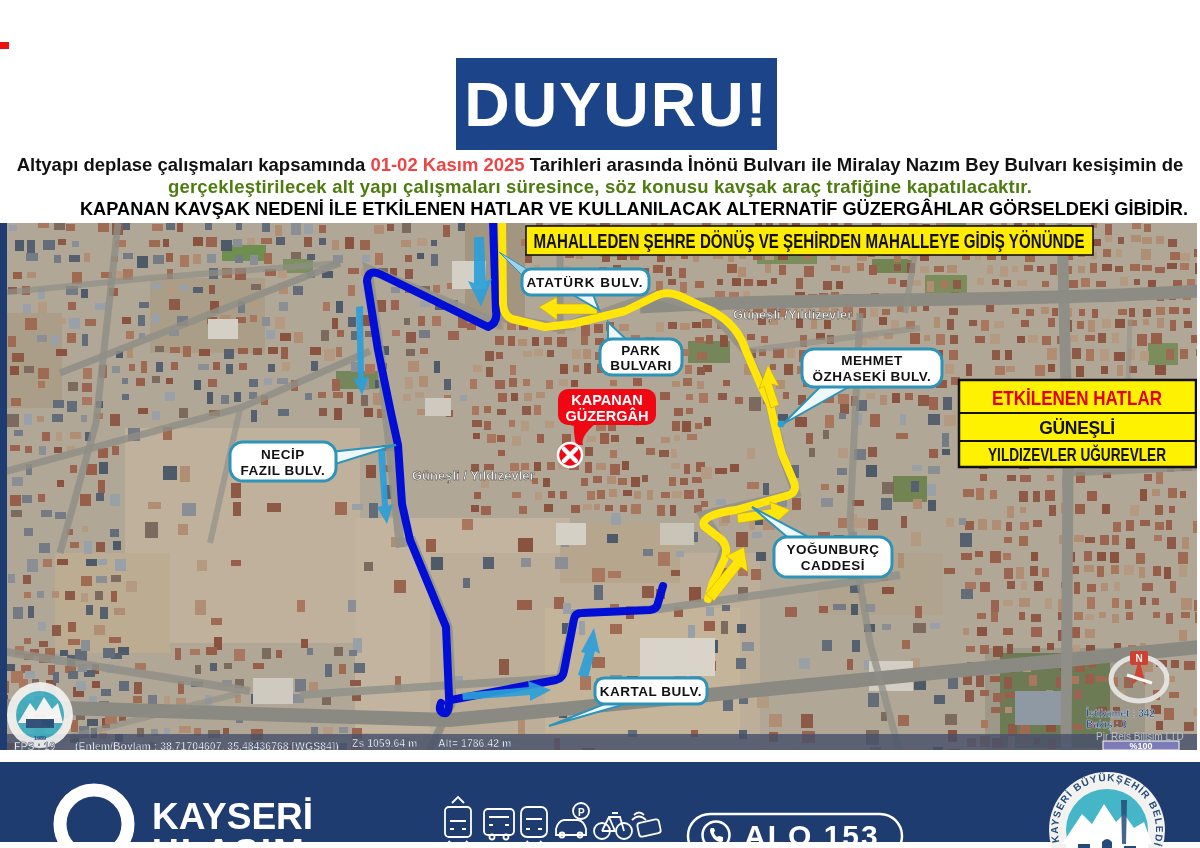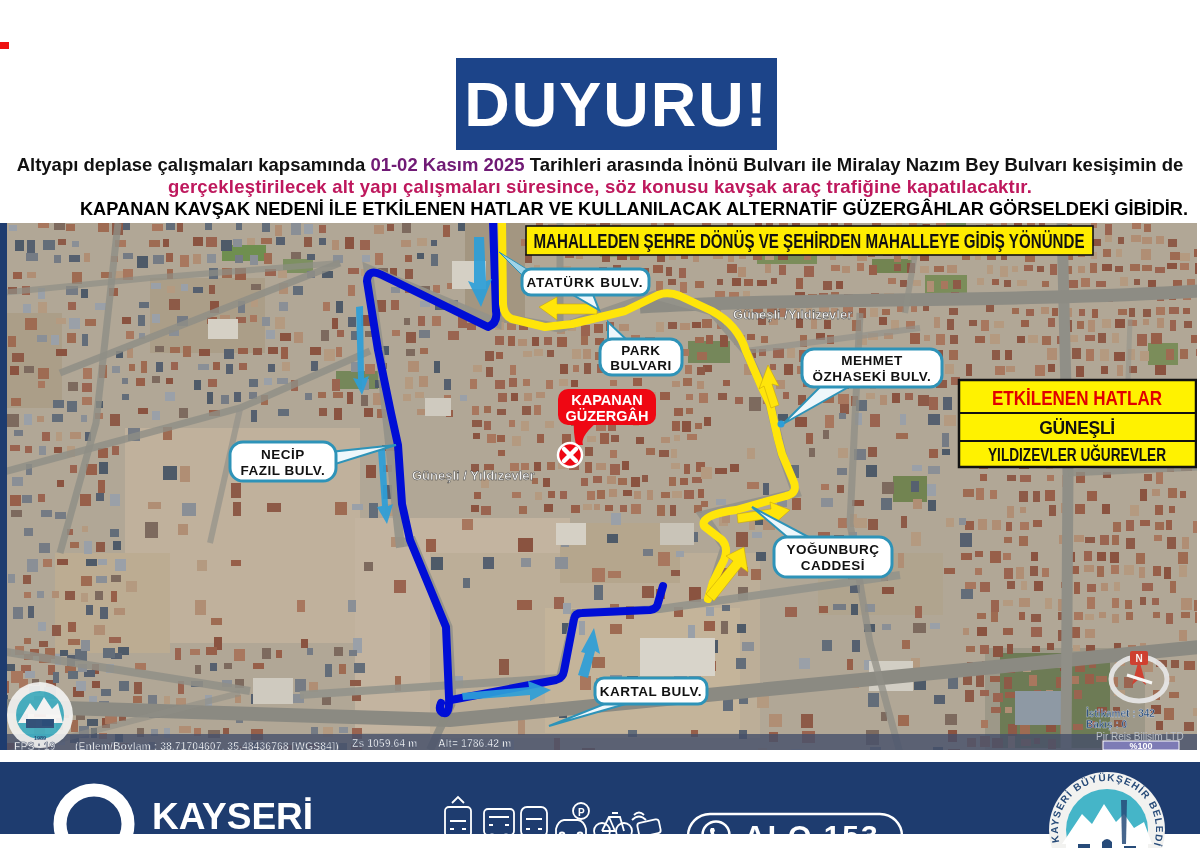--- a/index.html
+++ b/index.html
@@ -6,23 +6,23 @@
        font-family:"Liberation Sans",sans-serif;position:relative;}
   .abs{position:absolute;}
   .b{font-weight:bold;}
 </style></head>
 <body>
 
 <div class="abs" style="left:0;top:42px;width:9px;height:7px;background:#e11;"></div>
 
 <div class="abs b" style="left:456px;top:58px;width:321px;height:92px;background:#1c4489;color:#fff;text-align:center;font-size:63px;line-height:92px;letter-spacing:2px;">DUYURU!</div>
 
-<div class="abs b" style="left:0;top:154px;width:1200px;text-align:center;font-size:18.5px;color:#111;white-space:nowrap;">Altyapı deplase çalışmaları kapsamında <span style="color:#701a75;">01-02 Kasım 2025</span> Tarihleri arasında İnönü Bulvarı ile Miralay Nazım Bey Bulvarı kesişimin de</div>
-
-<div class="abs b" style="left:0;top:176px;width:1200px;text-align:center;font-size:18.5px;color:#be185d;letter-spacing:0.2px;">gerçekleştirilecek alt yapı çalışmaları süresince, söz konusu kavşak araç trafiğine kapatılacaktır.</div>
+<div class="abs b" style="left:0;top:154px;width:1200px;text-align:center;font-size:18.5px;color:#111;white-space:nowrap;">Altyapı deplase çalışmaları kapsamında <span style="color:#ef4444;">01-02 Kasım 2025</span> Tarihleri arasında İnönü Bulvarı ile Miralay Nazım Bey Bulvarı kesişimin de</div>
+
+<div class="abs b" style="left:0;top:176px;width:1200px;text-align:center;font-size:18.5px;color:#4d7c0f;letter-spacing:0.2px;">gerçekleştirilecek alt yapı çalışmaları süresince, söz konusu kavşak araç trafiğine kapatılacaktır.</div>
 
 <div class="abs b" style="left:0;top:199px;width:1200px;text-align:center;font-size:18.2px;color:#000;white-space:nowrap;padding-left:34px;">KAPANAN KAVŞAK NEDENİ İLE ETKİLENEN HATLAR VE KULLANILACAK ALTERNATİF GÜZERGÂHLAR GÖRSELDEKİ GİBİDİR.</div>
 
 <div class="abs" style="left:0;top:223px;width:1200px;height:527px;">
 <svg width="1200" height="527" viewBox="0 0 1200 527" xmlns="http://www.w3.org/2000/svg">
 
 <rect x="0" y="0" width="1197" height="527" fill="#b1a796"></rect>
 
 <rect x="125" y="205" width="235" height="215" fill="#c0b19c"></rect>
 <rect x="355" y="295" width="215" height="215" fill="#c3b4a0"></rect>
@@ -204,21 +204,21 @@
 <rect x="959" y="157" width="237" height="87" fill="#fff200" stroke="#111" stroke-width="2.5"></rect>
 <line x1="959" y1="190" x2="1196" y2="190" stroke="#111" stroke-width="2"></line>
 <line x1="959" y1="218" x2="1196" y2="218" stroke="#111" stroke-width="2"></line>
 <text x="1077" y="182" font-size="21" font-weight="bold" fill="#e00000" text-anchor="middle" textLength="170" lengthAdjust="spacingAndGlyphs">ETKİLENEN HATLAR</text>
 <text x="1077" y="211" font-size="17.5" font-weight="bold" fill="#111" text-anchor="middle" letter-spacing="-0.3">GÜNEŞLİ</text>
 <text x="1077" y="238" font-size="17.5" font-weight="bold" fill="#111" text-anchor="middle" textLength="178" lengthAdjust="spacingAndGlyphs">YILDIZEVLER UĞUREVLER</text>
 <rect x="1197" y="0" width="3" height="527" fill="#fff"></rect>
 </svg>
 </div>
 
-<div class="abs" style="left:0;top:762px;width:1200px;height:72px;background:#1e3c6f;">
+<div class="abs" style="left:0;top:762px;width:1200px;height:80px;background:#1e3c6f;">
 <svg width="1200" height="86" viewBox="0 0 1200 86" xmlns="http://www.w3.org/2000/svg">
 
 <g fill="none" stroke="#fff">
 <circle cx="94" cy="62" r="34" stroke-width="13"></circle>
 </g>
 
 <text x="152" y="67" font-size="37" font-weight="bold" fill="#fff" letter-spacing="0" font-family="Liberation Sans">KAYSERİ</text>
 
 <text x="152" y="103" font-size="37" font-weight="bold" fill="#fff" letter-spacing="2">ULASIM</text>
 

